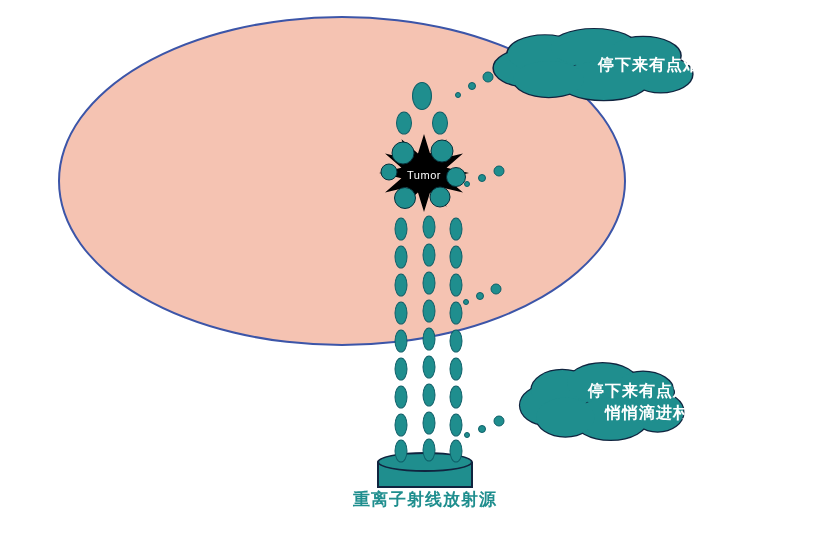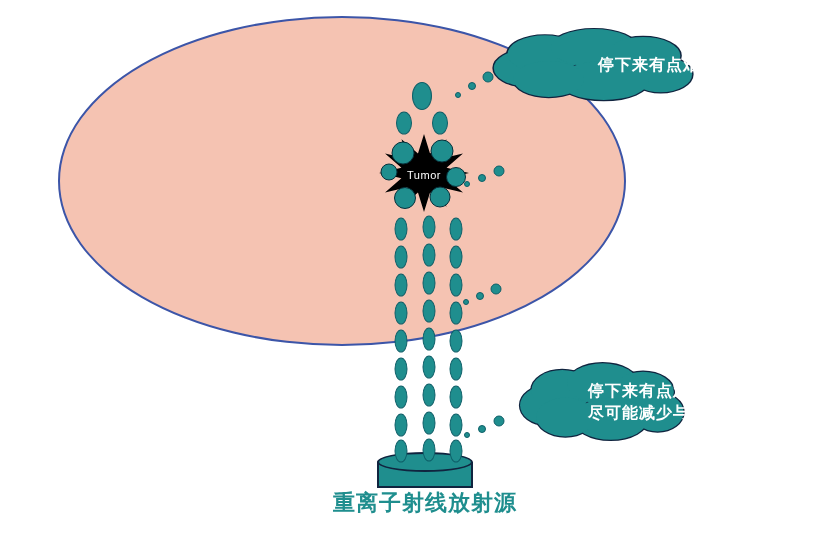--- a/index.html
+++ b/index.html
@@ -45,21 +45,21 @@
     position:absolute; left:377px; top:462px; width:96px; height:26px;
     background:#1f8e8e; border:2px solid #10243f; border-top:none;
   }
   .cylinder-top {
     position:absolute; left:377px; top:452px; width:96px; height:20px;
     background:#1f8e8e; border:2px solid #10243f; border-radius:50%;
   }
 
   .source-label {
     position:absolute; left:330px; top:488px; width:190px; text-align:center;
-    color:#1f8e8e; font-size:22px; font-weight:bold; letter-spacing:1px;
+    color:#1f8e8e; font-size:17px; font-weight:bold; letter-spacing:1px;
   }
 
   .callout { position:absolute; }
   .cloud { position:absolute; inset:0; width:100%; height:100%; }
   .callout-text {
     position:absolute; inset:0; display:flex; flex-direction:column;
     align-items:flex-end; justify-content:center;
     color:#ffffff; font-weight:bold; font-size:16px; line-height:1.35;
     text-align:center; letter-spacing:1px;
   }
@@ -106,21 +106,21 @@
 
 
 
   <div class="callout" style="left:512px;top:360px;width:178px;height:84px;">
     <svg class="cloud" viewBox="0 0 220 100" preserveAspectRatio="none">
       <use href="#cloudG" fill="#1f8e8e" stroke="#10243f" stroke-width="3"></use>
       <use href="#cloudG" fill="#1f8e8e"></use>
     </svg>
     <div class="callout-text">
       <span>停下来有点难</span>
-      <span>尽可能减少与</span>
+      <span>悄悄滴进村</span>
     </div>
   </div>
 
   <div class="layer" id="particle-layer">
       <div class="particle" style="left: 401px; top: 229px; width: 13px; height: 23px;"></div>
       <div class="particle" style="left: 401px; top: 257px; width: 13px; height: 23px;"></div>
       <div class="particle" style="left: 401px; top: 285px; width: 13px; height: 23px;"></div>
       <div class="particle" style="left: 401px; top: 313px; width: 13px; height: 23px;"></div>
       <div class="particle" style="left: 401px; top: 341px; width: 13px; height: 23px;"></div>
       <div class="particle" style="left: 401px; top: 369px; width: 13px; height: 23px;"></div>

